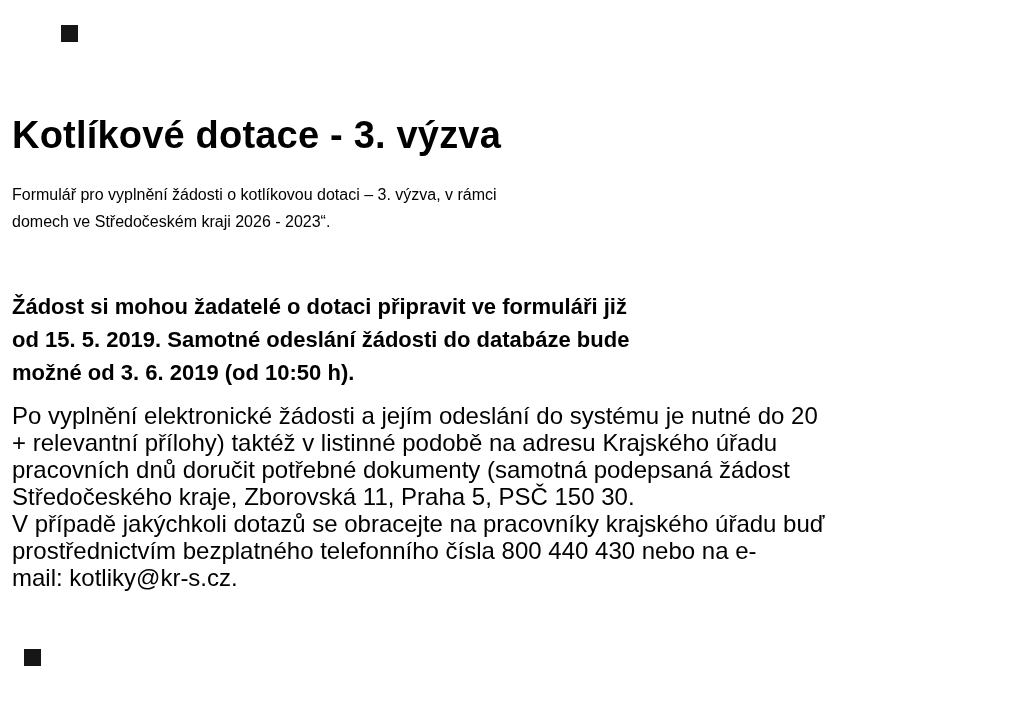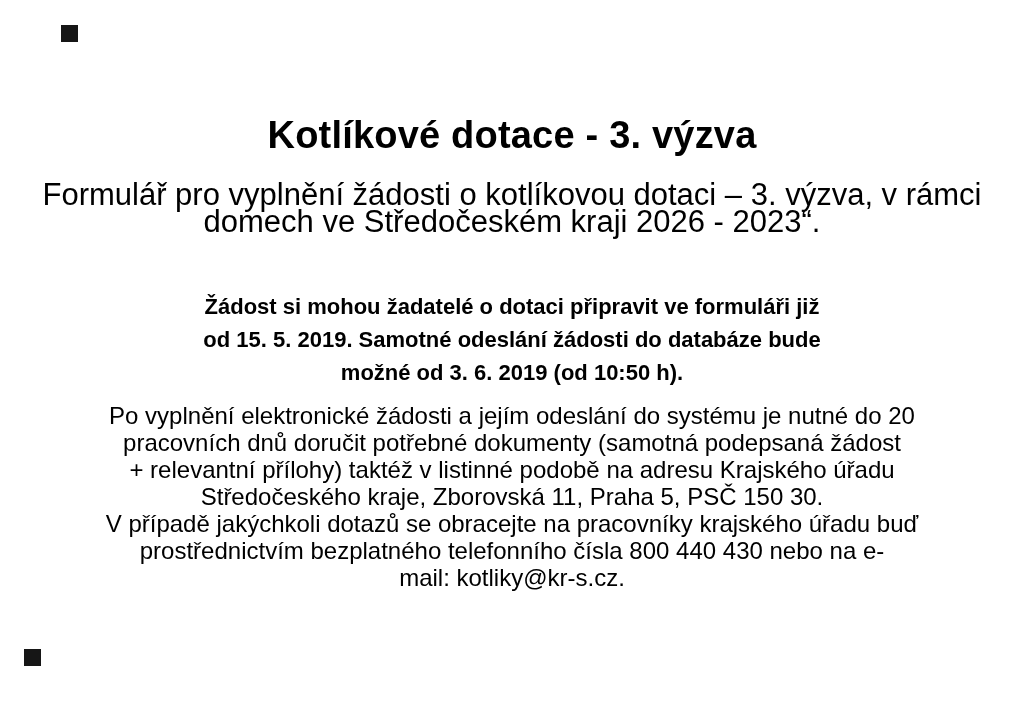--- a/index.html
+++ b/index.html
@@ -12,32 +12,31 @@
     height: 723px;
     position: relative;
     overflow: hidden;
     font-family: "Liberation Sans", "DejaVu Sans", sans-serif;
     color: #000000;
   }
   .doc {
     width: 1000px;
     margin: 0 auto;
     padding-top: 90px;
-    text-align: center;
   }
   .line { white-space: nowrap; }
 
   .title {
     font-size: 38px;
     font-weight: bold;
     line-height: 40px;
     letter-spacing: 0.2px;
   }
   .intro {
-    font-size: 31px;
+    font-size: 16px;
     line-height: 27.5px;
   }
   .highlight {
     margin-top: 54px;
     font-size: 22px;
     font-weight: bold;
     line-height: 33px;
   }
   .delivery {
     margin-top: 13px;
@@ -75,22 +74,22 @@
   </div>
 
   <div class="highlight">
     <div class="line">Žádost si mohou žadatelé o dotaci připravit ve formuláři již</div>
     <div class="line">od 15. 5. 2019. Samotné odeslání žádosti do databáze bude</div>
     <div class="line">možné od 3. 6. 2019 (od 10:50 h).</div>
   </div>
 
   <div class="delivery">
     <div class="line"><span>Po vyplnění elektronické žádosti a jejím odeslání do systému je nutné do </span><span class="b">20</span></div>
+    <div class="line"><span>+ relevantní přílohy) taktéž </span><span class="b">v listinné podobě</span><span> na adresu Krajského úřadu</span></div>
     <div class="line"><span class="b">pracovních dnů</span><span> doručit potřebné dokumenty (samotná podepsaná žádost</span></div>
-    <div class="line"><span>+ relevantní přílohy) taktéž </span><span class="b">v listinné podobě</span><span> na adresu Krajského úřadu</span></div>
     <div class="line"><span>Středočeského kraje, Zborovská 11, Praha 5, PSČ 150 30.</span></div>
   </div>
 
   <div class="contact">
     <div class="line"><span>V případě jakýchkoli dotazů se obracejte na pracovníky krajského úřadu buď</span></div>
     <div class="line"><span>prostřednictvím </span><span class="b">bezplatného telefonního čísla 800 440 430 nebo na e-</span></div>
     <div class="line"><span class="b">mail: kotliky@kr-s.cz</span><span>.</span></div>
   </div>
 
 </div>

